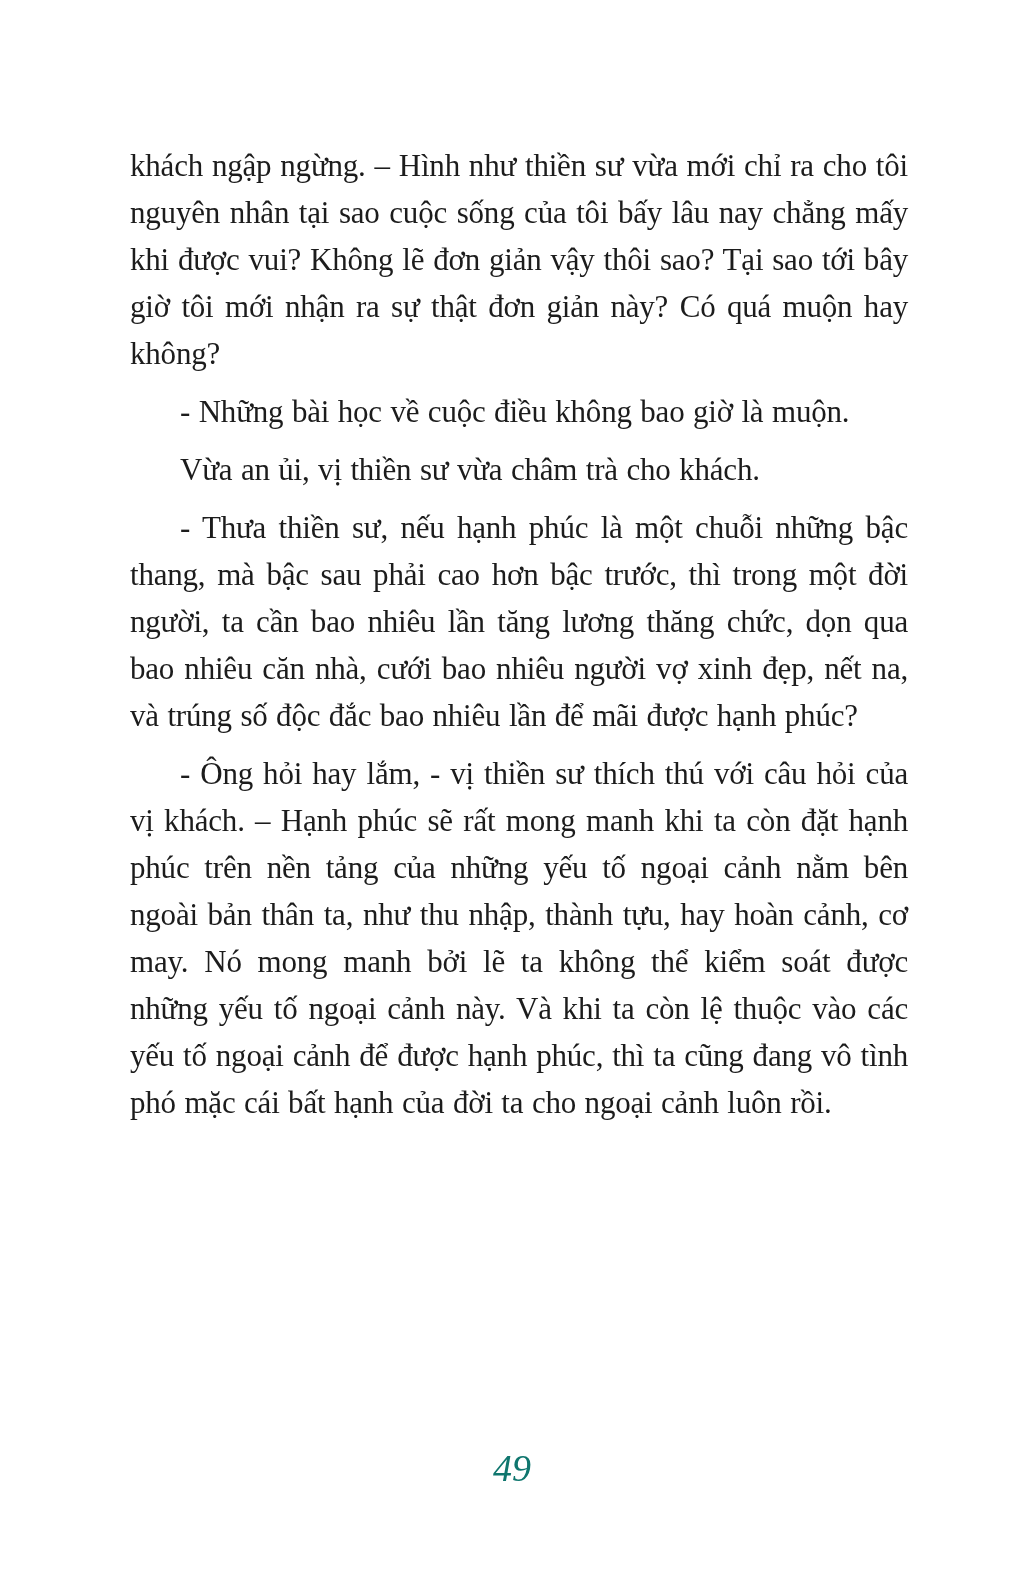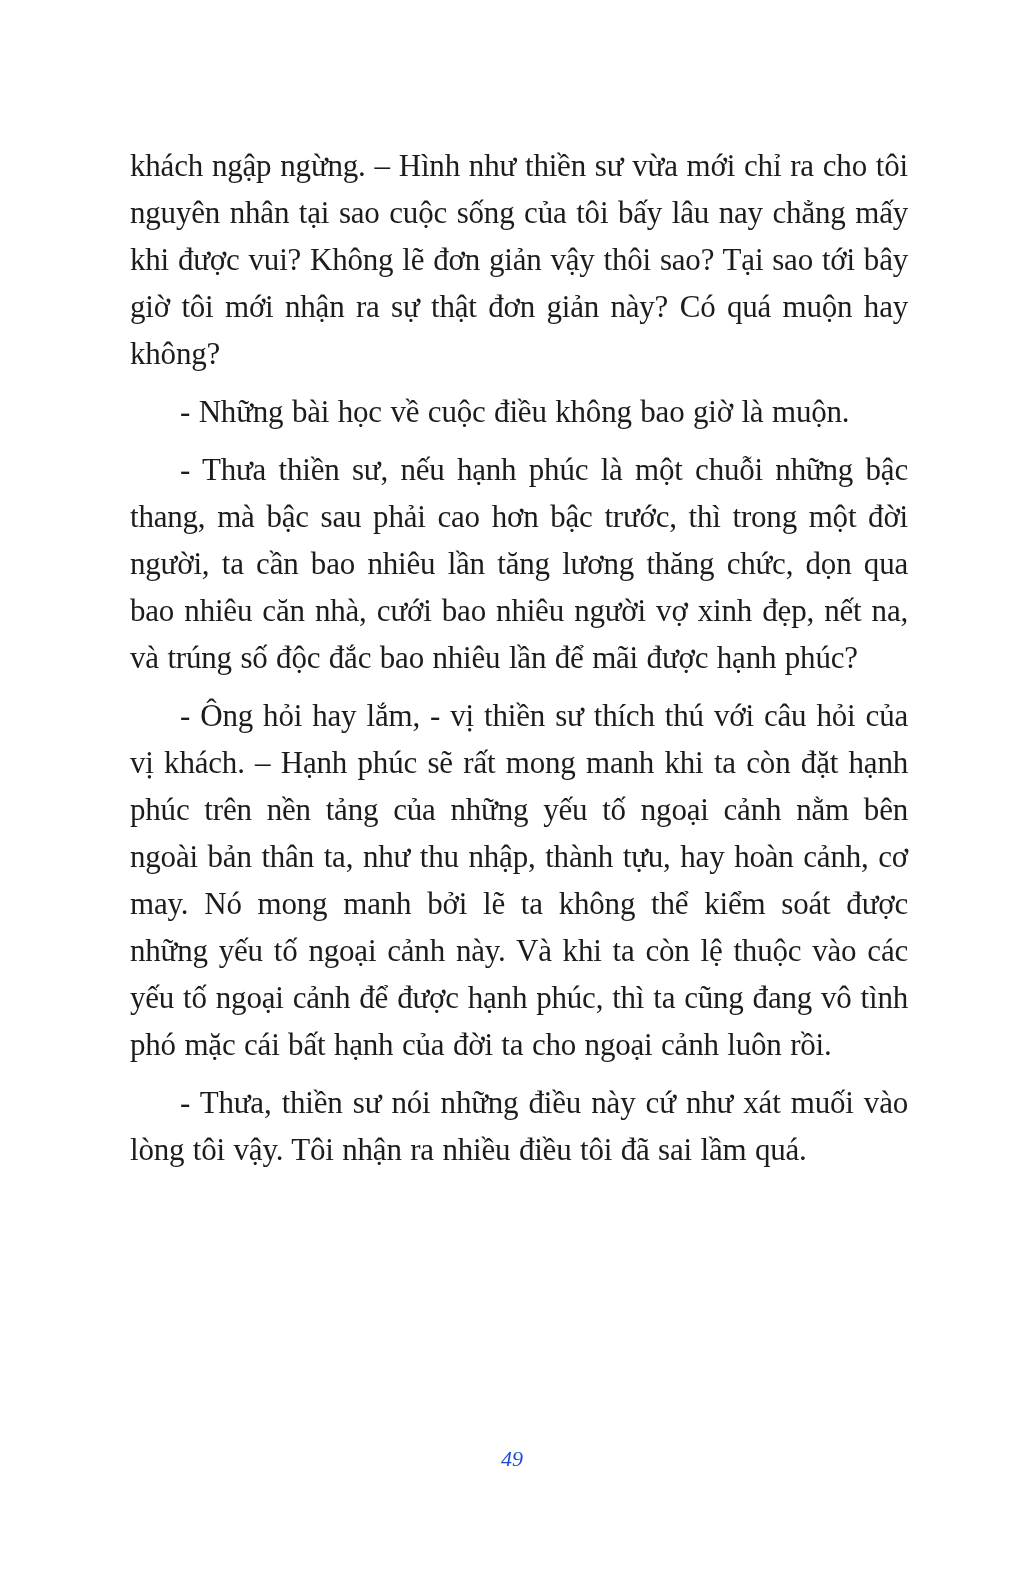--- a/index.html
+++ b/index.html
@@ -37,31 +37,31 @@
   }
   .text-block p.indent {
     text-indent: 50px;
   }
   .folio {
     position: absolute;
     top: 1446px;
     left: 0;
     width: 100%;
     text-align: center;
-    font-size: 22px;
+    font-size: 38px;
     font-style: italic;
-    color: #1d4ed8;
+    color: #0f766e;
     font-family: "Liberation Serif", "DejaVu Serif", serif;
   }
 </style>
 </head>
 <body>
 
 <div class="book-page">
   <div class="text-block">
     <p>khách ngập ngừng. – Hình như thiền sư vừa mới chỉ ra cho tôi nguyên nhân tại sao cuộc sống của tôi bấy lâu nay chẳng mấy khi được vui? Không lẽ đơn giản vậy thôi sao? Tại sao tới bây giờ tôi mới nhận ra sự thật đơn giản này? Có quá muộn hay không?</p>
     <p class="indent">- Những bài học về cuộc điều không bao giờ là muộn.</p>
+    <p class="indent">Vừa an ủi, vị thiền sư vừa châm trà cho khách.</p>
     <p class="indent">- Thưa thiền sư, nếu hạnh phúc là một chuỗi những bậc thang, mà bậc sau phải cao hơn bậc trước, thì trong một đời người, ta cần bao nhiêu lần tăng lương thăng chức, dọn qua bao nhiêu căn nhà, cưới bao nhiêu người vợ xinh đẹp, nết na, và trúng số độc đắc bao nhiêu lần để mãi được hạnh phúc?</p>
     <p class="indent">- Ông hỏi hay lắm, - vị thiền sư thích thú với câu hỏi của vị khách. – Hạnh phúc sẽ rất mong manh khi ta còn đặt hạnh phúc trên nền tảng của những yếu tố ngoại cảnh nằm bên ngoài bản thân ta, như thu nhập, thành tựu, hay hoàn cảnh, cơ may. Nó mong manh bởi lẽ ta không thể kiểm soát được những yếu tố ngoại cảnh này. Và khi ta còn lệ thuộc vào các yếu tố ngoại cảnh để được hạnh phúc, thì ta cũng đang vô tình phó mặc cái bất hạnh của đời ta cho ngoại cảnh luôn rồi.</p>
-    <p class="indent">- Thưa, thiền sư nói những điều này cứ như xát muối vào lòng tôi vậy. Tôi nhận ra nhiều điều tôi đã sai lầm quá.</p>
   </div>
   <div class="folio">49</div>
 </div>
 
 </body></html>

